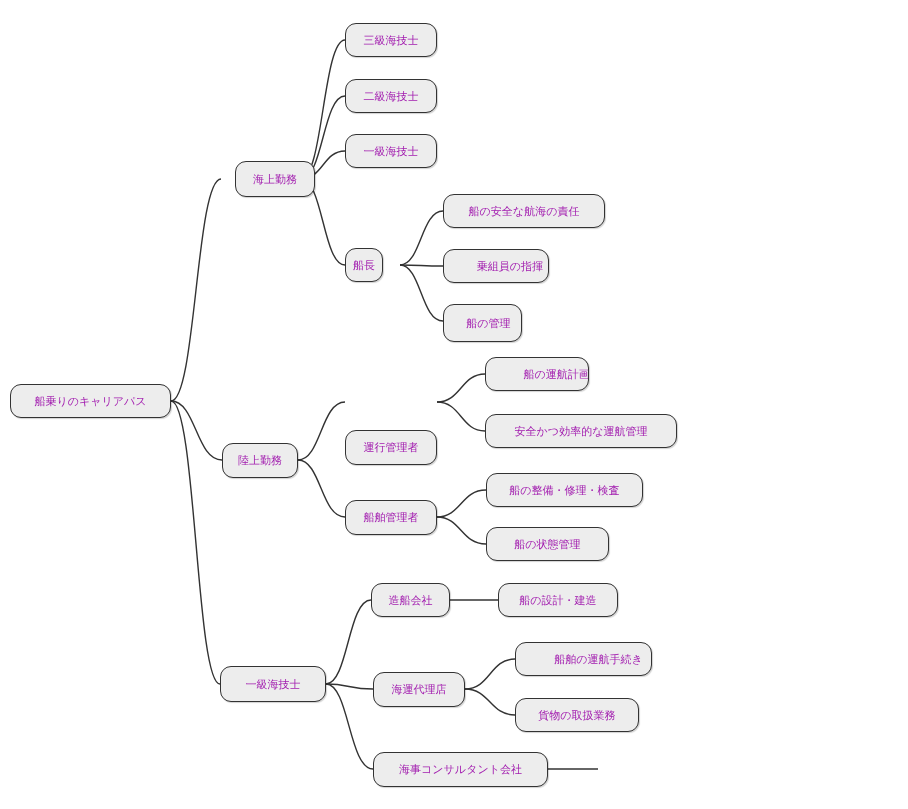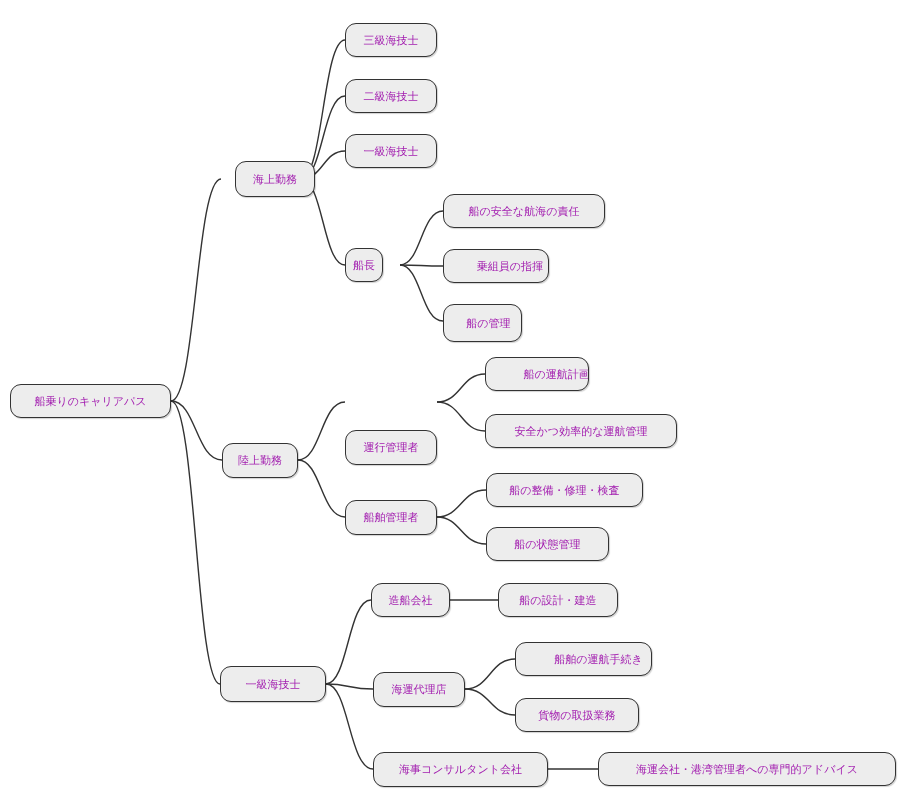--- a/index.html
+++ b/index.html
@@ -94,15 +94,14 @@
   <div class="node" style="left:486px; top:473px; width:157px; height:34px;">船の整備・修理・検査</div>
   <div class="node" style="left:486px; top:527px; width:123px; height:34px;">船の状態管理</div>
 
   <div class="node" style="left:220px; top:666px; width:106px; height:36px;">一級海技士</div>
   <div class="node" style="left:371px; top:583px; width:79px; height:34px;">造船会社</div>
   <div class="node" style="left:498px; top:583px; width:120px; height:34px;">船の設計・建造</div>
   <div class="node" style="left:373px; top:672px; width:92px; height:35px;">海運代理店</div>
   <div class="node" style="left:515px; top:642px; width:137px; height:34px;padding-left:30px;">船舶の運航手続き</div>
   <div class="node" style="left:515px; top:698px; width:124px; height:34px;">貨物の取扱業務</div>
   <div class="node" style="left:373px; top:752px; width:175px; height:35px;">海事コンサルタント会社</div>
-  <div class="node" style="left:598px; top:752px; width:298px; height:34px;">海運会社・港湾管理者への専門的アドバイス</div>
 
 </div>
 
 </body></html>

